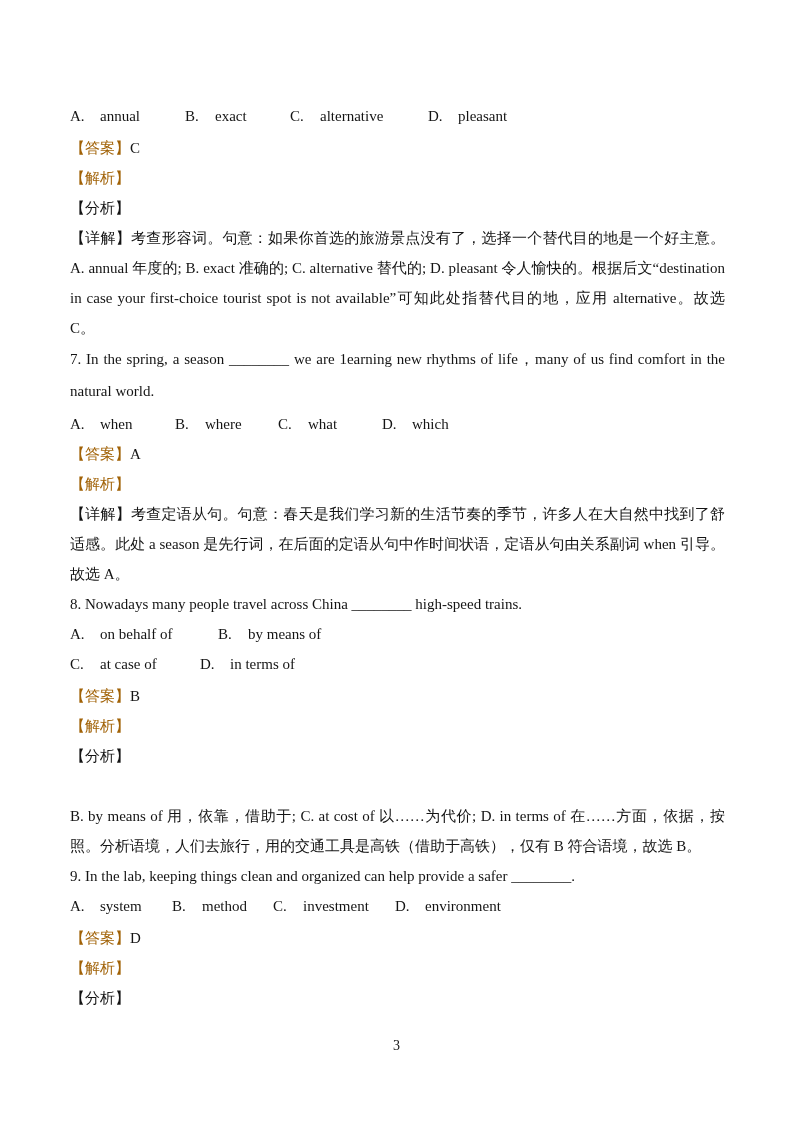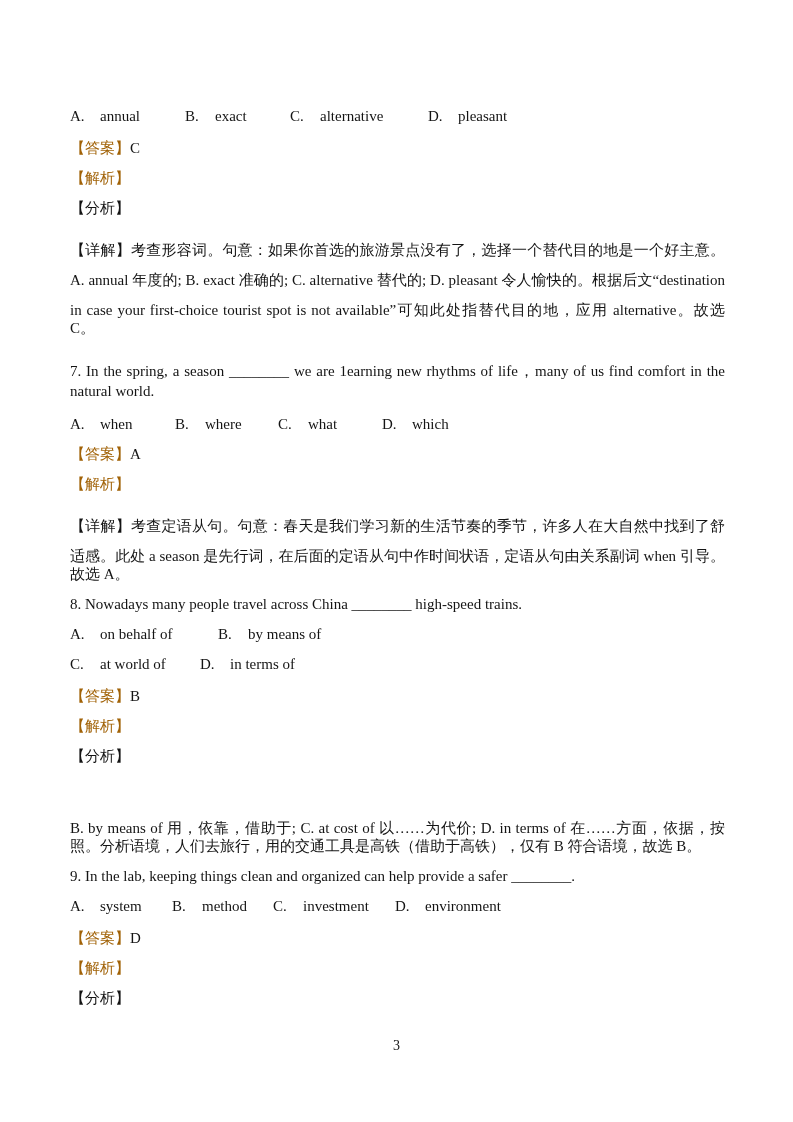--- a/index.html
+++ b/index.html
@@ -8,21 +8,21 @@
     width:793px;height:1122px;
     background:#ffffff;
     font-family:"Liberation Serif","DejaVu Serif",serif;
     font-size:15px;color:#141414;
     overflow:hidden;
   }
   .line{
     position:absolute;left:70px;width:655px;height:30px;
     line-height:28px;white-space:nowrap;
   }
-  .fill{text-align:justify;text-align-last:justify;margin-top:12px;}
+  .fill{text-align:justify;text-align-last:justify;}
   .row{position:absolute;left:0;width:793px;height:30px;line-height:28px;}
   .abs{position:absolute;top:0;white-space:nowrap;}
   .blue{color:#a16207;}
   .footer{
     position:absolute;left:0;width:793px;text-align:center;
     line-height:20px;font-size:14px;
   }
 </style>
 </head>
 <body>
@@ -81,21 +81,21 @@
   <div class="line" style="top:590px">8. Nowadays many people travel across China ________ high-speed trains.</div>
 
   <div class="row" style="top:620px">
     <span class="abs" style="left:70px">A.</span>
     <span class="abs" style="left:100px">on behalf of</span>
     <span class="abs" style="left:218px">B.</span>
     <span class="abs" style="left:248px">by means of</span>
   </div>
   <div class="row" style="top:650px">
     <span class="abs" style="left:70px">C.</span>
-    <span class="abs" style="left:100px">at world of</span>
+    <span class="abs" style="left:100px">at case of</span>
     <span class="abs" style="left:200px">D.</span>
     <span class="abs" style="left:230px">in terms of</span>
   </div>
 
   <div class="line" style="top:682px">
     <span class="blue">【答案】</span><span>B</span>
   </div>
   <div class="line" style="top:712px">
     <span class="blue">【解析】</span>
   </div>

